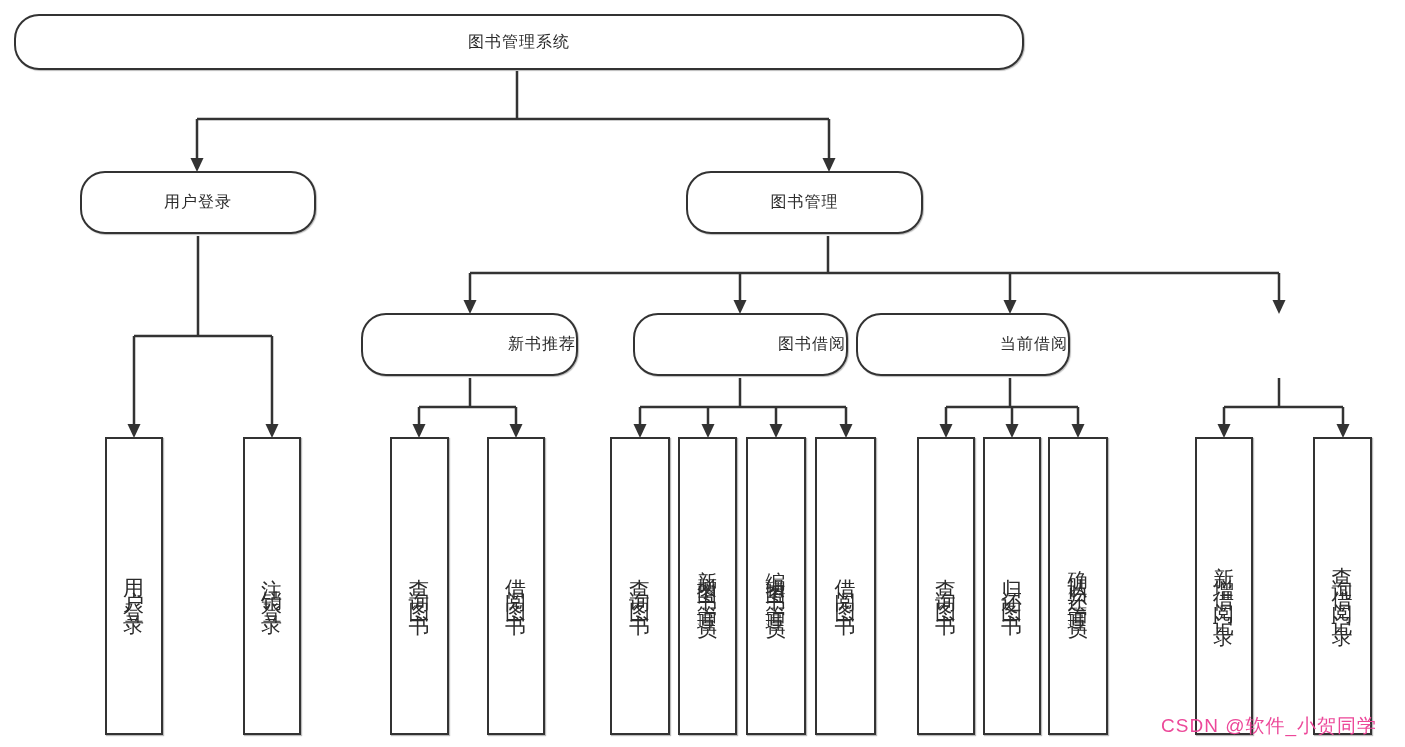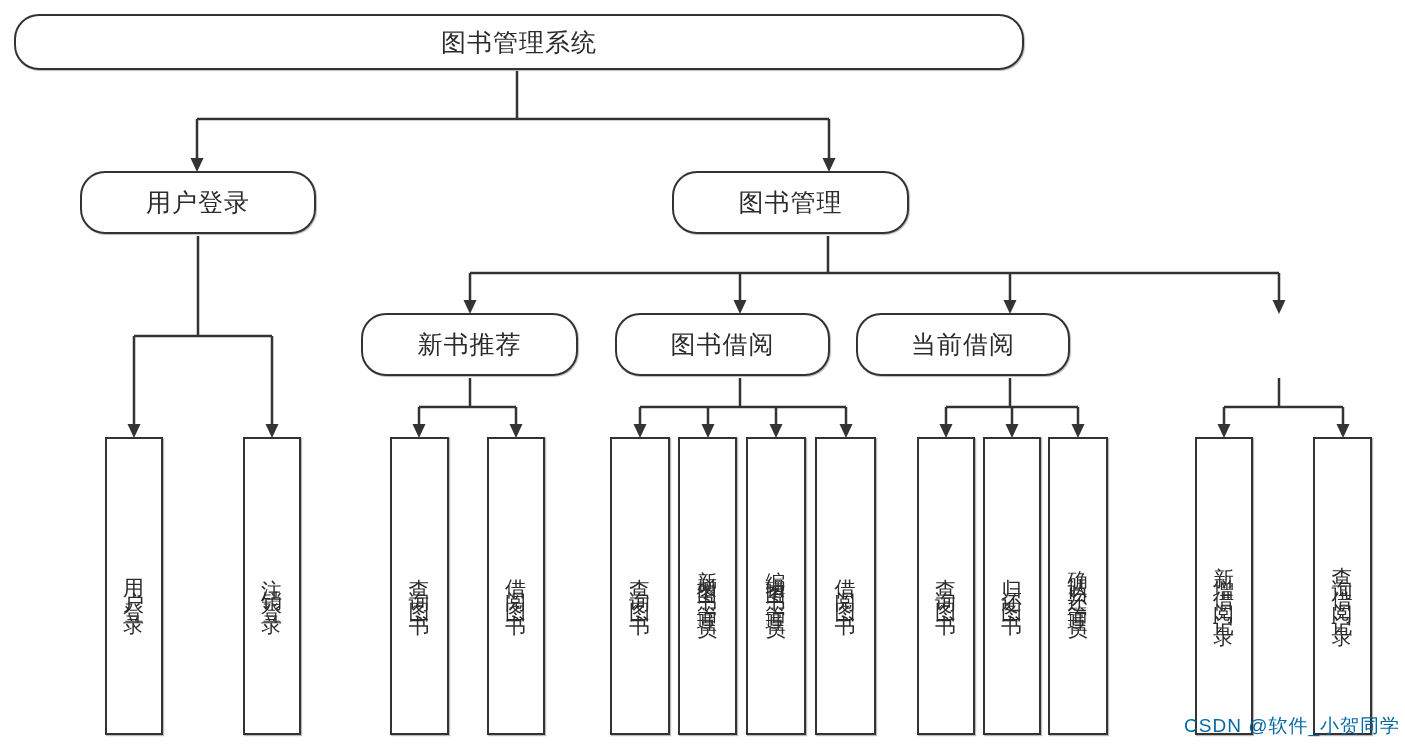--- a/index.html
+++ b/index.html
@@ -28,47 +28,47 @@
     box-sizing: border-box;
     background: #ffffff;
     border: 2px solid #333333;
     box-shadow: 1px 1px 1px rgba(60,60,60,0.35);
     display: flex;
     align-items: center;
     justify-content: center;
     color: #2b2b2b;
   }
   .hnode {
-    font-size: 25px;
+    font-size: 16px;
     letter-spacing: 1px;
     white-space: nowrap;
     border-radius: 25px;
   }
   .root  { left: 14px;  top: 14px;  width: 1010px; height: 56px; }
   .lvl2  { top: 171px; height: 63px; }
-  .lvl3  { top: 313px; height: 63px; }
+  .lvl3  { top: 313px; height: 63px; justify-content: flex-end; }
   .leaf  { top: 437px; height: 298px; }
   .vtext {
     writing-mode: vertical-rl;
     text-orientation: mixed;
     font-size: 21px;
     letter-spacing: 12px;
     color: #2b2b2b;
     line-height: 1;
   }
   .vtext.long {
     font-size: 20px;
     letter-spacing: 7px;
   }
   #watermark {
     position: absolute;
-    right: 5px;
+    right: 28px;
     bottom: 8px;
     font-size: 19px;
-    color: #0369a1;
+    color: #ec4899;
     letter-spacing: 1px;
     white-space: nowrap;
   }
 </style>
 </head>
 <body>
 
 <div id="canvas">
 
   <svg id="connector-layer" viewBox="0 0 1405 747" xmlns="http://www.w3.org/2000/svg">
@@ -118,28 +118,28 @@
     </g>
   </svg>
 
   <div class="node hnode root">
     <span>图书管理系统</span>
   </div>
 
   <div class="node hnode lvl2" style="left:80px; width:236px;">
     <span>用户登录</span>
   </div>
-  <div class="node hnode lvl2" style="left:672px; width:237px;">
+  <div class="node hnode lvl2" style="left:686px; width:237px;">
     <span>图书管理</span>
   </div>
 
   <div class="node hnode lvl3" style="left:361px; width:217px;">
     <span>新书推荐</span>
   </div>
-  <div class="node hnode lvl3" style="left:615px; width:215px;">
+  <div class="node hnode lvl3" style="left:633px; width:215px;">
     <span>图书借阅</span>
   </div>
   <div class="node hnode lvl3" style="left:856px; width:214px;">
     <span>当前借阅</span>
   </div>
 
   <div class="node leaf" style="left:105px; width:58px;">
     <span class="vtext">用户登录</span>
   </div>
   <div class="node leaf" style="left:243px; width:58px;">

